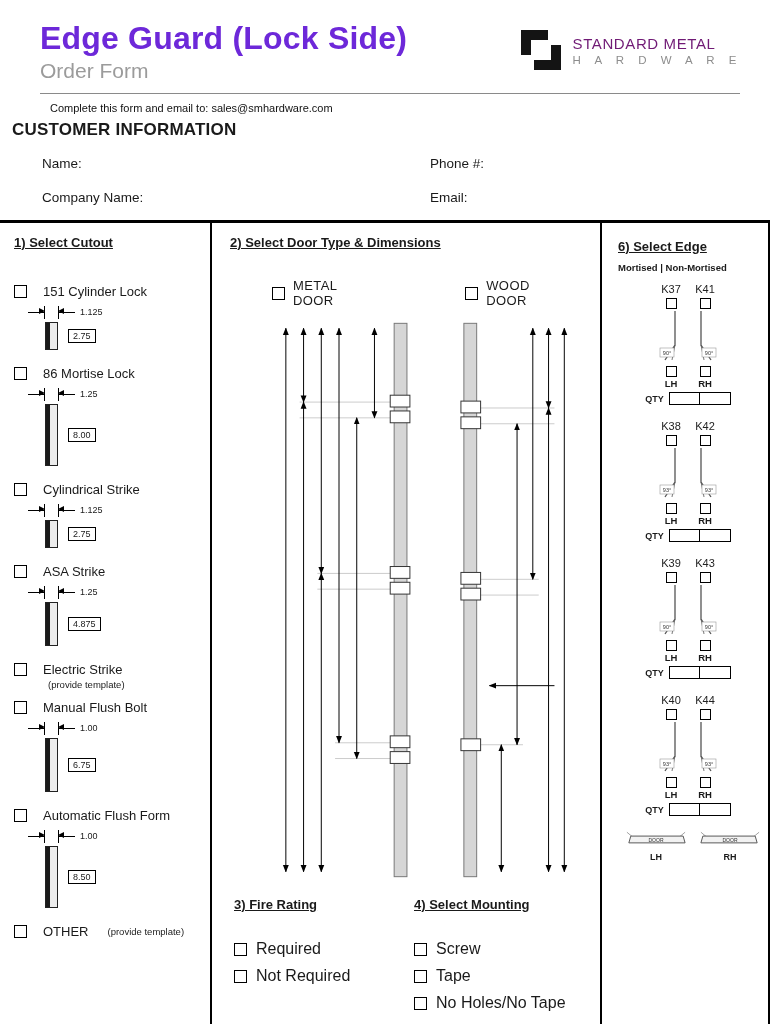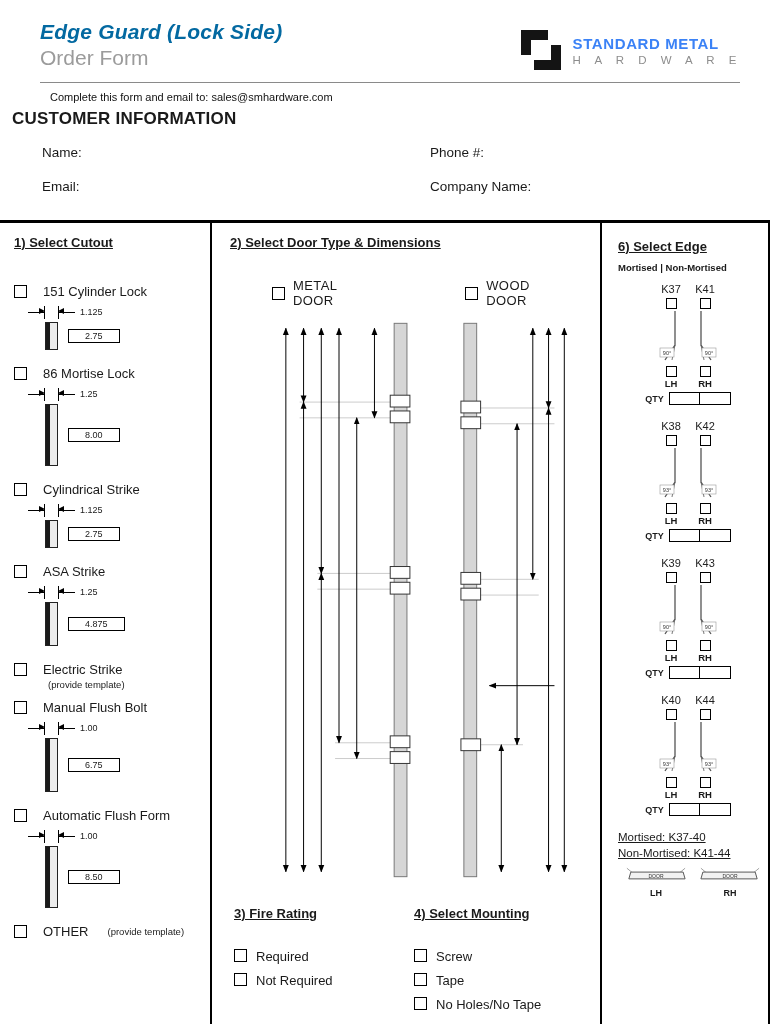--- a/index.html
+++ b/index.html
@@ -2,25 +2,25 @@
 <html><head>
 <meta charset="utf-8">
 <style>
   * { margin:0; padding:0; box-sizing:border-box; }
   html,body { background:#fff; }
   body { width:770px; height:1024px; font-family:"Liberation Sans", sans-serif; color:#1a1a1a; }
   .page { position:relative; width:770px; height:1024px; overflow:hidden; background:#fff; }
 
   
   .header { display:flex; justify-content:space-between; align-items:flex-start; padding:20px 28px 0 40px; }
-  .h-title { font-size:21px; font-weight:600; color:#0369a1; letter-spacing:.2px;font-style:italic; }
+  .h-title { font-size:32px; font-weight:600; color:#6d28d9; letter-spacing:.2px; }
   .h-sub { font-size:21px; color:#9b9b9b; margin-top:2px; }
   .logo { display:flex; align-items:center; gap:10px; margin-top:8px; }
   .logo-mark { width:44px; height:44px; }
-  .lt1 { font-size:15px; font-weight:700; letter-spacing:.6px; color:#3b82f6; }
+  .lt1 { font-size:15px; font-weight:400; letter-spacing:.6px; color:#701a75; }
   .lt2 { font-size:11.5px; color:#8d8d8d; letter-spacing:5.5px; margin-top:2px; }
   .hrule { border-top:1px solid #8a8a8a; margin:10px 30px 0 40px; }
   .instruction { font-size:11px; margin:8px 0 0 50px; color:#111; }
   .cust-heading { font-size:17px; font-weight:800; margin:6px 0 0 12px; letter-spacing:.2px; }
   .cust-grid { display:grid; grid-template-columns:388px auto; row-gap:19px; margin:16px 0 0 42px; font-size:13.5px; }
   .cfield { display:flex; gap:24px; }
   .fvalue { display:inline-block; min-width:120px; }
 
   
   .main { position:absolute; left:0; right:0; top:220px; bottom:0; border-top:3px solid #000; border-right:2px solid #000; display:flex; }
@@ -43,31 +43,31 @@
   .cd-top { display:flex; align-items:center; height:14px; }
   .ar { position:relative; display:inline-block; width:16px; height:1px; background:#000; }
   .ar.r::after { content:""; position:absolute; right:-1px; top:-3.5px; border-left:6px solid #000; border-top:3.5px solid transparent; border-bottom:3.5px solid transparent; }
   .ar.l::before { content:""; position:absolute; left:-1px; top:-3.5px; border-right:6px solid #000; border-top:3.5px solid transparent; border-bottom:3.5px solid transparent; }
   .vx { display:inline-block; width:1px; height:13px; background:#000; }
   .gp { display:inline-block; width:13px; height:1px; }
   .cd-w { font-size:9px; margin-left:5px; }
   .cd-mid { display:flex; align-items:center; gap:10px; margin:3px 0 0 17px; }
   .cprof { width:13px; border:1px solid #222; background:#ececec; position:relative; }
   .cprof::before { content:""; position:absolute; left:0; top:0; bottom:0; width:4px; background:#1a1a1a; }
-  .cd-h { font-size:9px; border:1px solid #000; padding:1px 16px; background:#fff; }
+  .cd-h { font-size:9px; border:1px solid #000; padding:1px 4px; background:#fff; }
 
   
   .col2 .sec-heading { margin-bottom:28px; }
   .dtrow { display:flex; gap:84px; margin-left:42px; margin-bottom:12px; }
   .dtopt { display:flex; align-items:center; gap:8px; font-size:13px; letter-spacing:.4px; }
   .diagrow { flex:1; display:flex; gap:42px; margin-left:46px; align-items:flex-start; }
   .door-svg { height:560px; }
   .c2bottom { display:flex; padding:6px 0 12px 4px; }
   .fire-block { width:180px; }
-  .opt { display:flex; gap:9px; font-size:13px; margin-top:9px; }
+  .opt { display:flex; align-items:center; gap:9px; font-size:16px; margin-top:9px; }
 
   
   .col3 .sec-heading { margin:4px 0 6px 4px; }
   .edge-sub { font-size:9.5px; font-weight:700; margin:8px 0 10px 4px; }
   .egroup { margin:0 auto 15px; text-align:center; }
   .erow2 { display:grid; grid-template-columns:32px 32px; gap:2px; justify-content:center; justify-items:center; align-items:center; }
   .ecode { font-size:11px; color:#222; }
   .ecbs { margin-top:3px; }
   .eprof { width:24px; height:54px; }
   .elr { font-size:9.5px; font-weight:700; margin-top:1px; }
@@ -111,25 +111,25 @@
   <div class="cust-grid">
     <div class="cfield">
       <span>Name:</span>
       <span class="fvalue"></span>
     </div>
     <div class="cfield">
       <span>Phone #:</span>
       <span class="fvalue"></span>
     </div>
     <div class="cfield">
+      <span>Company Name:</span>
+      <span class="fvalue"></span>
+    </div>
+    <div class="cfield">
       <span>Email:</span>
-      <span class="fvalue"></span>
-    </div>
-    <div class="cfield">
-      <span>Company Name:</span>
       <span class="fvalue"></span>
     </div>
   </div>
 
   <div class="main">
 
     <div class="col1">
       <div class="sec-heading">1) Select Cutout</div>
 
       <div class="citem">
@@ -536,24 +536,20 @@
         </div>
         <div class="eqty">
           <span class="qlbl">QTY</span>
           <div class="qbox">
             <span class="qcell"></span>
             <span class="qcell"></span>
           </div>
         </div>
       </div>
 
-      <div class="edge-notes">
-        <div>Mortised: K37-40</div>
-        <div>Non-Mortised: K41-44</div>
-      </div>
 
       <div class="micro-doors">
         <div class="mdoor">
           <svg class="mdsvg" viewBox="0 0 66 16">
             <line x1="3" y1="1" x2="9" y2="6" stroke="#888" stroke-width="0.8"></line>
             <line x1="63" y1="1" x2="57" y2="6" stroke="#888" stroke-width="0.8"></line>
             <path d="M7 5 L61 5 L63 12 L5 12 Z" fill="#f2f2f2" stroke="#555" stroke-width="1"></path>
             <text x="33" y="10.6" font-size="5.2" text-anchor="middle" fill="#333">DOOR</text>
           </svg>
           <div class="mdlabel">LH</div>

